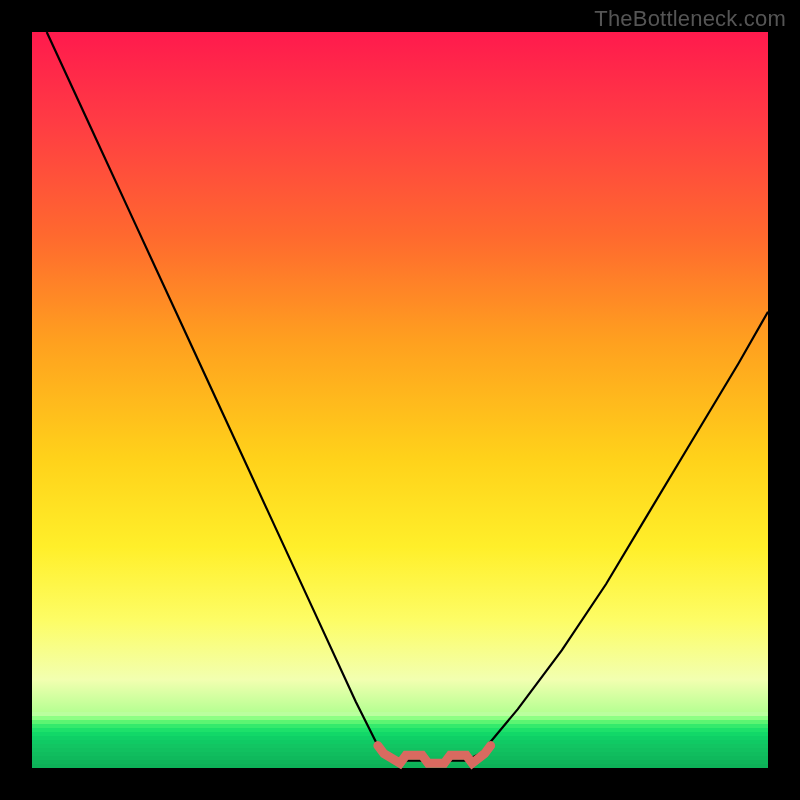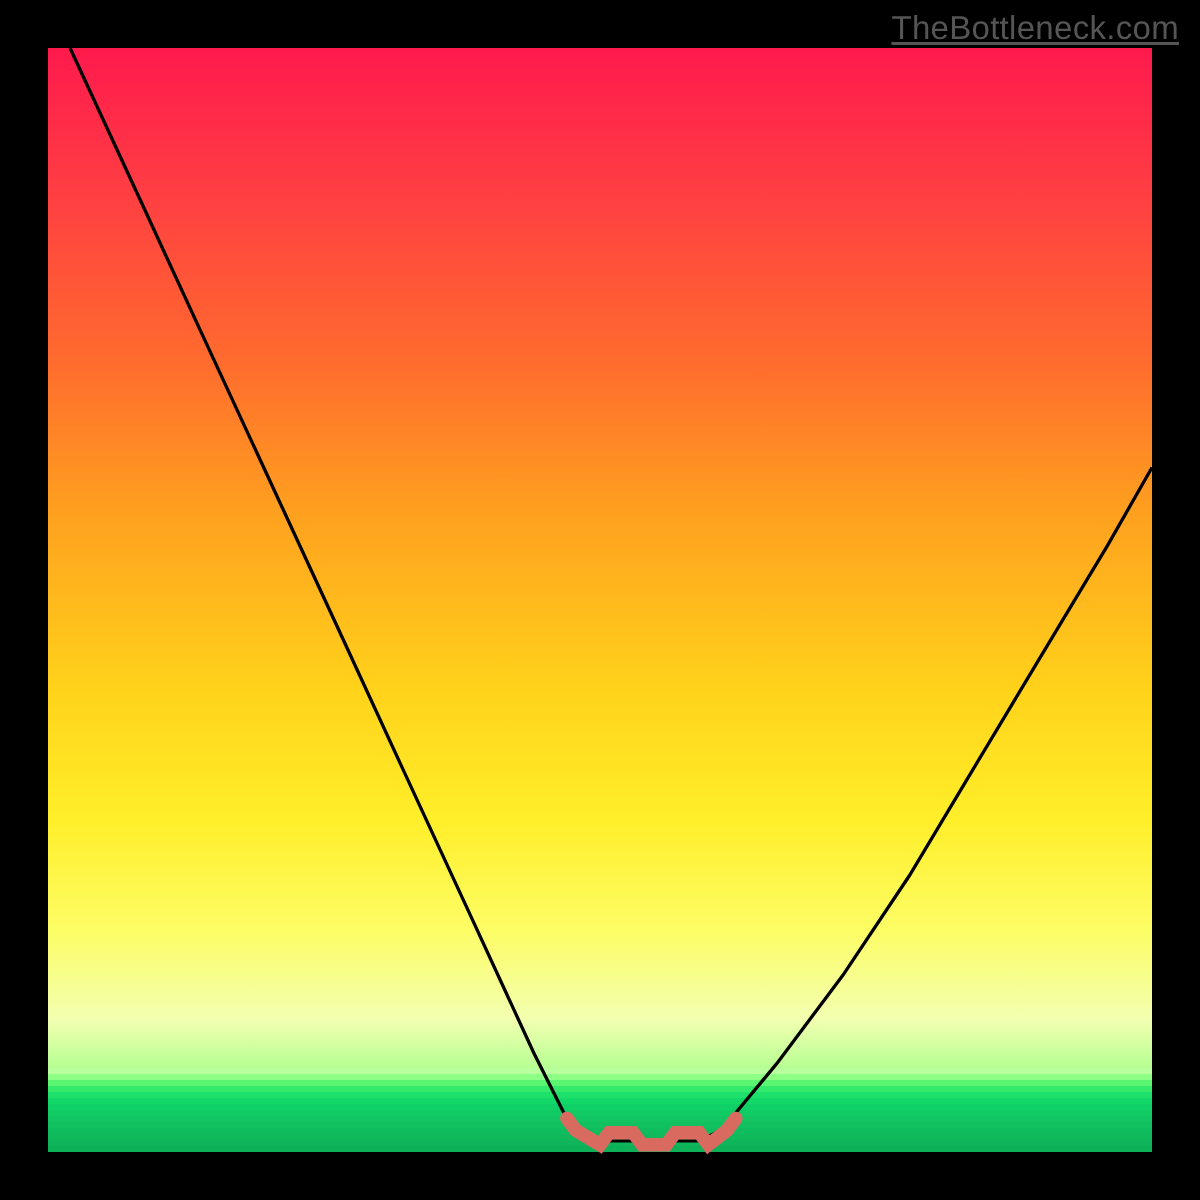--- a/index.html
+++ b/index.html
@@ -40,21 +40,20 @@
   }
   .watermark {
     position: absolute;
     top: 6px;
     right: 14px;
     color: #555;
     font-size: 22px;
     letter-spacing: 0.2px;
     font-weight: 400;
     user-select: none;
-    text-decoration: underline;
   }
   svg.curve {
     position: absolute;
     left: 0; top: 0;
     width: 736px; height: 736px;
     overflow: visible;
   }
   .knot {
     stroke: #d96a60;
     stroke-width: 9;

